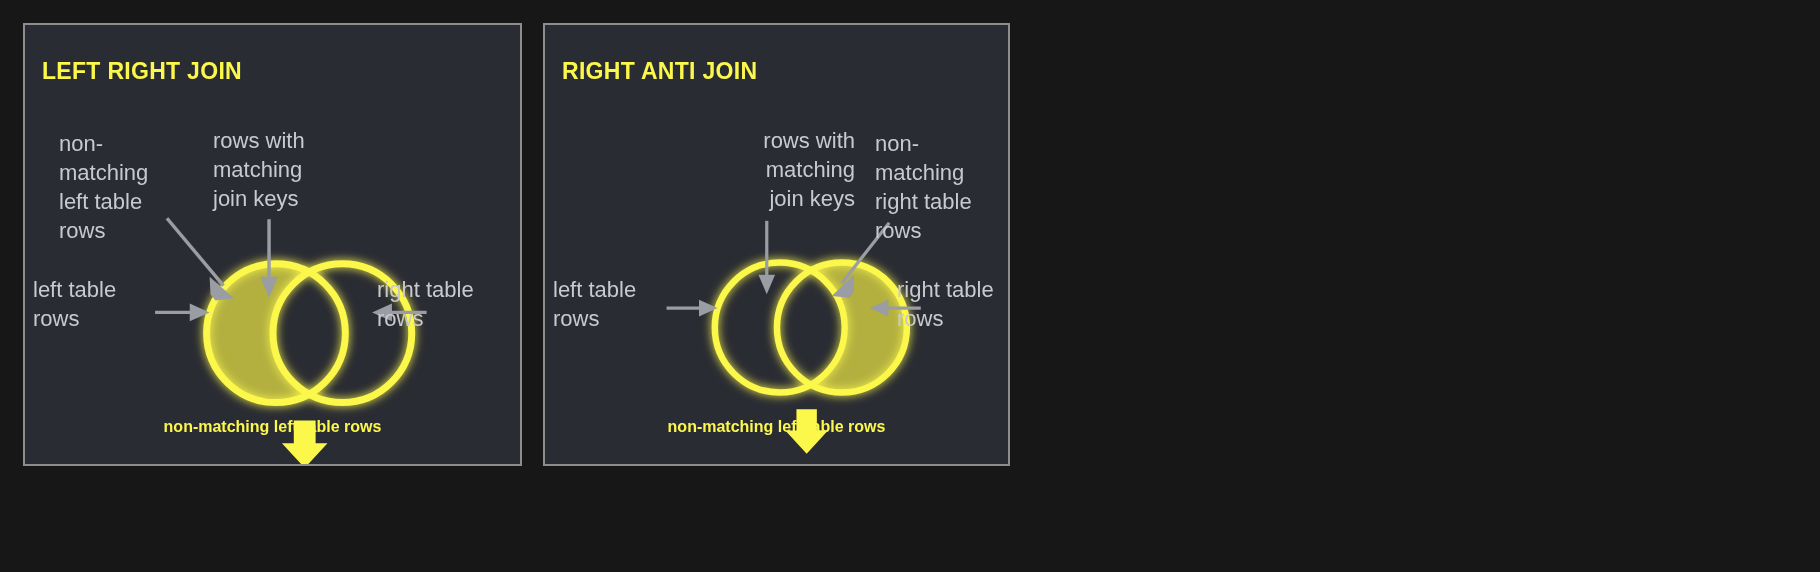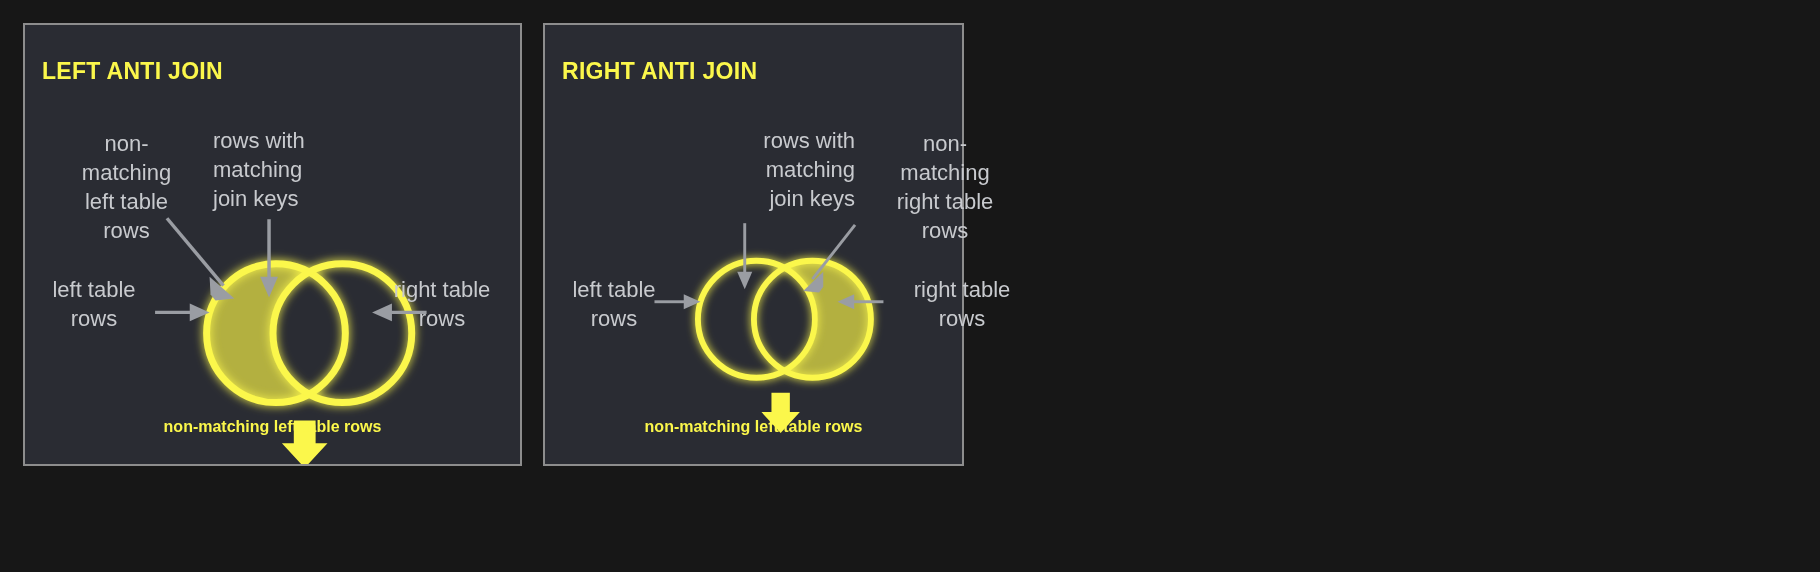--- a/index.html
+++ b/index.html
@@ -21,21 +21,21 @@
   }
   .panel {
     position: absolute;
     top: 23px;
     height: 443px;
     background: #2a2c33;
     border: 2px solid #8d8d8d;
     box-sizing: border-box;
   }
   #panel-left  { left: 23px;  width: 499px; }
-  #panel-right { left: 543px; width: 421px; }
+  #panel-right { left: 543px; width: 467px; }
 
   .panel-title {
     position: absolute;
     top: 33px;
     left: 17px;
     color: #fbf74b;
     font-size: 23px;
     font-weight: bold;
     letter-spacing: 0.3px;
     white-space: nowrap;
@@ -61,32 +61,32 @@
     pointer-events: none;
   }
 
   .anno {
     position: absolute;
     color: #c8cace;
     font-size: 22px;
     line-height: 1.32;
     white-space: pre-line;
   }
-  .anno.ctr { text-align: center; }
+  .anno.ctr { }
   .anno.rgt { text-align: right; }
   .anno.lft { text-align: left; }
 </style>
 </head>
 <body>
 
 <div class="canvas">
 
   <div class="panel" id="panel-left">
 
-    <div class="panel-title">LEFT ANTI JOIN</div>
+    <div class="panel-title">LEFT RIGHT JOIN</div>
 
     <svg class="venn" viewBox="0 0 499 443">
       <defs>
         <clipPath id="L-clipLeft">
             <circle cx="253" cy="311" r="73"></circle>
           </clipPath>
         <mask id="L-maskLeftOnly">
           <rect x="0" y="0" width="499" height="443" fill="black"></rect>
           <circle cx="253" cy="311" r="73" fill="white"></circle>
           <circle cx="320" cy="311" r="73" fill="black"></circle>

